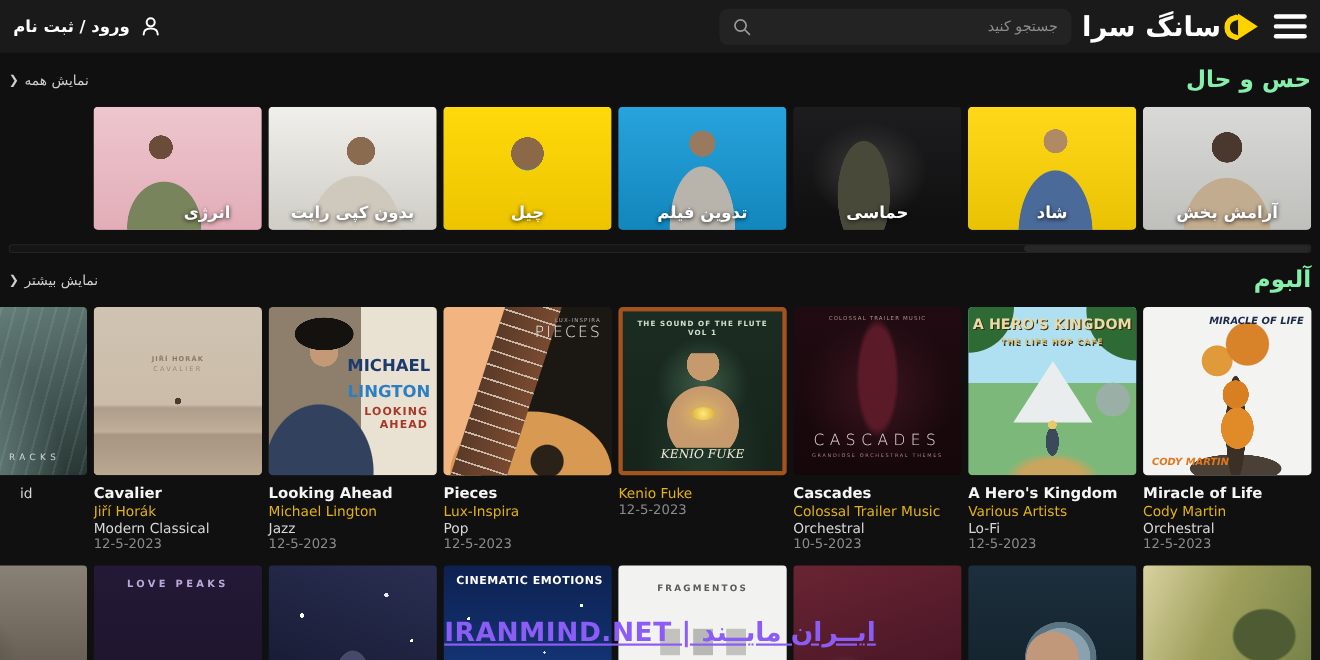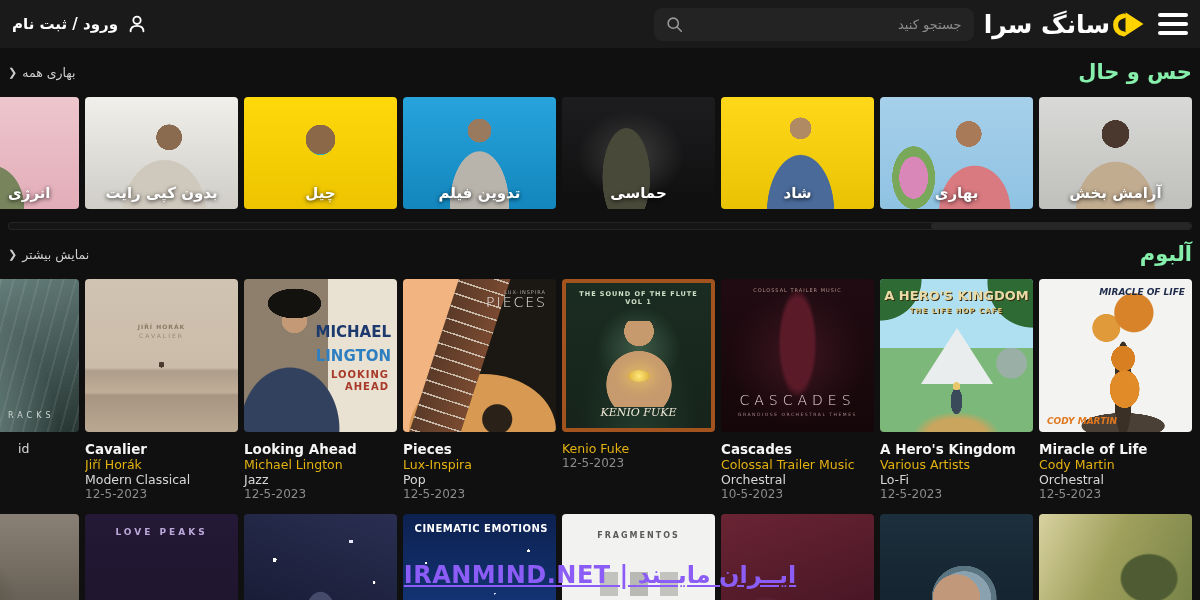--- a/index.html
+++ b/index.html
@@ -221,35 +221,31 @@
       <circle cx="12" cy="8" r="4" fill="none" stroke="#fff" stroke-width="2"></circle>
       <path d="M5 20 q0 -6 7 -6 q7 0 7 6" fill="none" stroke="#fff" stroke-width="2" stroke-linecap="round"></path>
     </svg>
     <span class="auth-label">ورود / ثبت نام</span>
   </div>
 </div>
 
 <div class="section-head">
   <div class="section-title">حس و حال</div>
   <div class="section-link">
-    <span>بهاری همه</span>
+    <span>نمایش همه</span>
     <span class="chev">❮</span>
   </div>
 </div>
 
 <div class="row">
   <div class="mood-card">
     <div class="cover mood-cover m-calm"></div>
     <div class="mood-label">آرامش بخش</div>
   </div>
 
-  <div class="mood-card">
-    <div class="cover mood-cover m-spring"></div>
-    <div class="mood-label">بهاری</div>
-  </div>
 
   <div class="mood-card">
     <div class="cover mood-cover m-happy"></div>
     <div class="mood-label">شاد</div>
   </div>
 
   <div class="mood-card">
     <div class="cover mood-cover m-epic"></div>
     <div class="mood-label">حماسی</div>
   </div>

